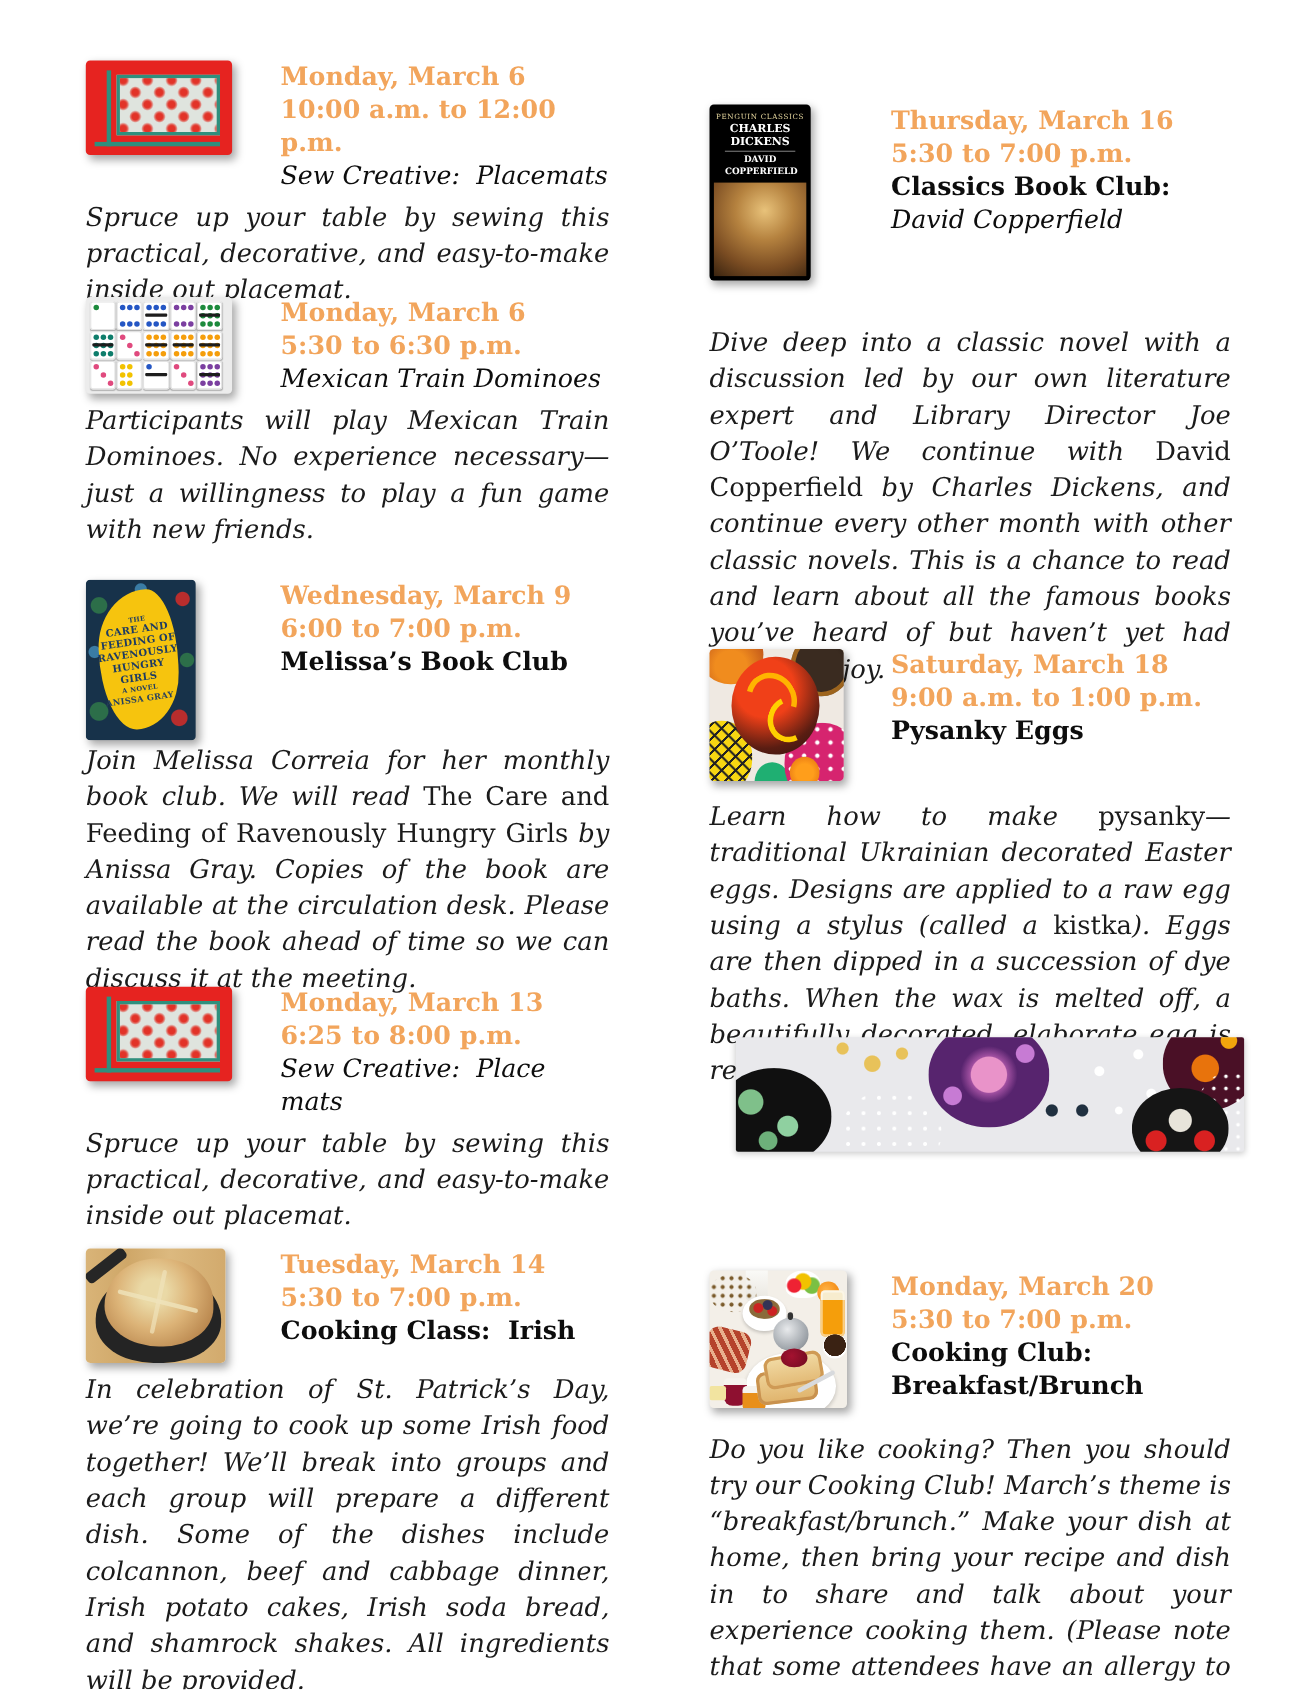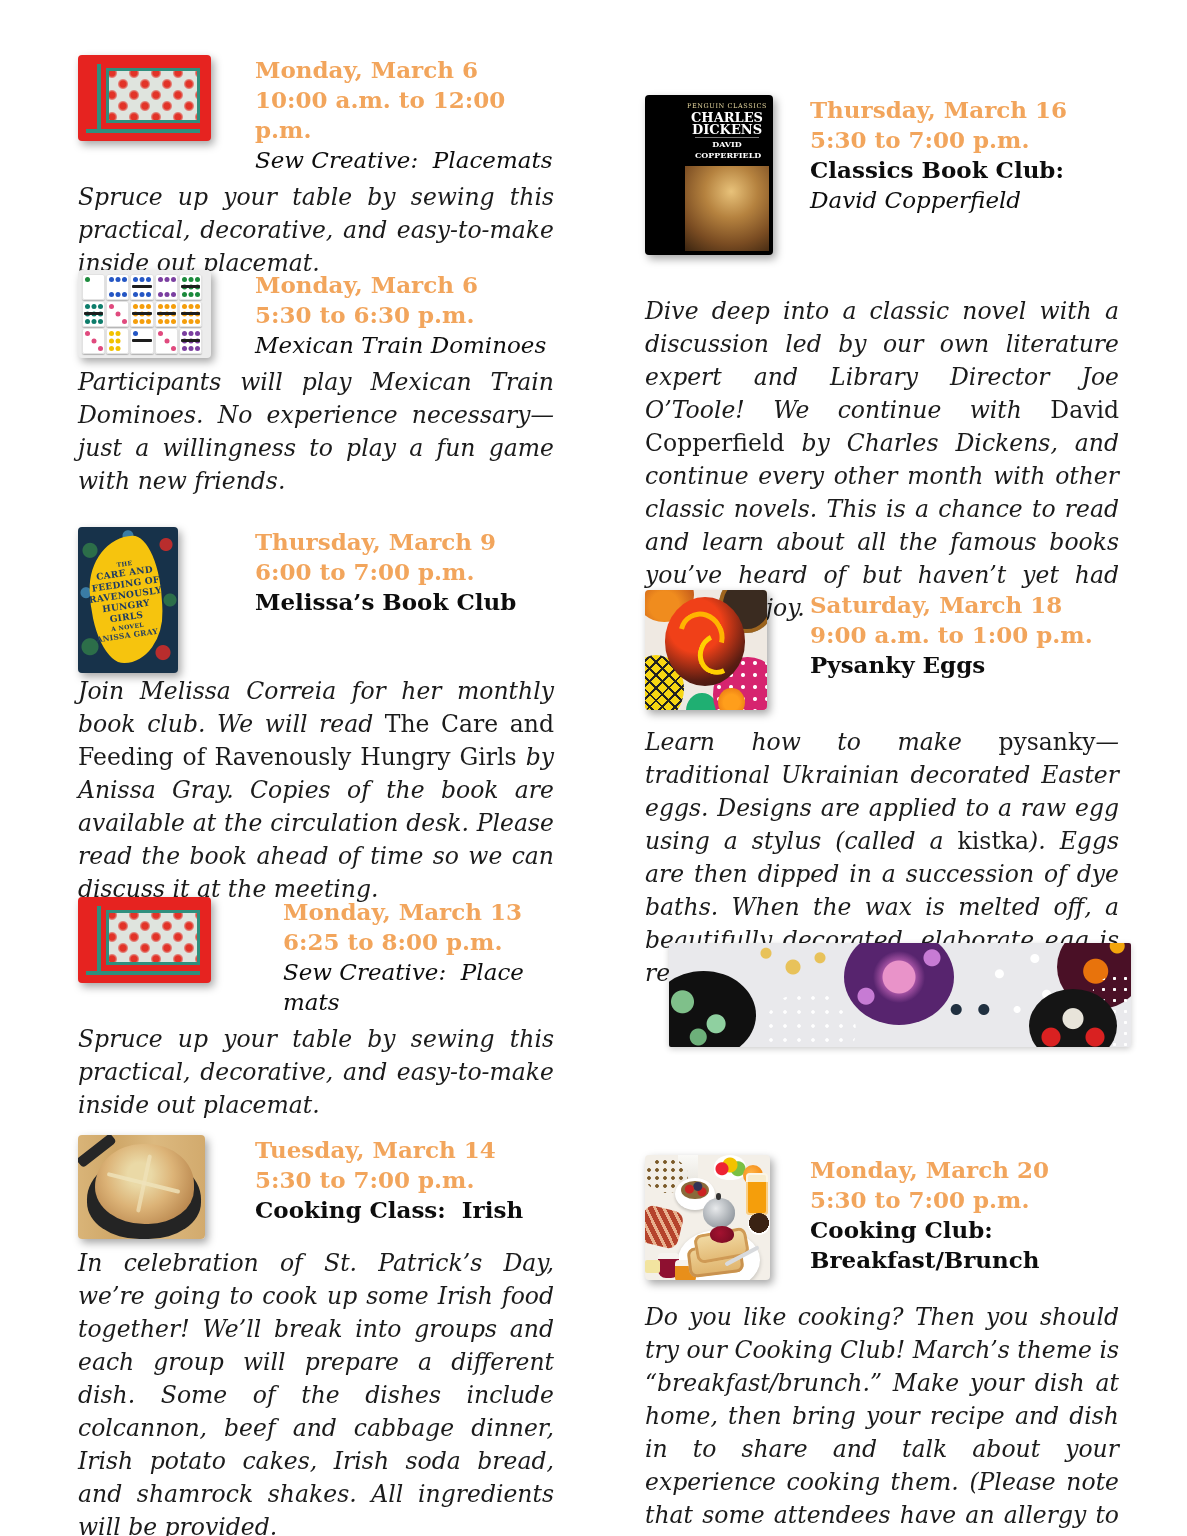--- a/index.html
+++ b/index.html
@@ -58,21 +58,21 @@
       border-radius:62% 38% 55% 45% / 42% 55% 40% 58%;
       display:flex;flex-direction:column;align-items:center;justify-content:center;transform:rotate(-2deg);}
   .hg-face div{font-weight:bold;color:#1d3b63;font-size:9px;line-height:11px;letter-spacing:.3px;transform:rotate(-6deg);}
   .hg-face .hg-small{font-size:6px;line-height:8px;}
   .hg-face .hg-author{color:#28425f;font-size:7.5px;line-height:9px;}
 
   
   .dc{background:#000;display:flex;flex-direction:column;}
   .dc-top{text-align:center;padding-top:7px;}
   .dc-pc{font-size:6.5px;color:#e8d9a0;letter-spacing:.6px;line-height:8px;}
-  .dc-au{font-size:13px;font-weight:bold;color:#fff;line-height:12px;margin-top:2px;}
+  .dc-au{font-size:10px;font-weight:bold;color:#fff;line-height:12px;margin-top:2px;}
   .dc-ti{font-size:8px;font-weight:bold;color:#fff;line-height:11px;border-top:1px solid #777;margin:1px 14px 0 14px;padding-top:1px;}
   .dc-art{flex:1;margin:5px 4px 4px 4px;background:
       radial-gradient(circle at 55% 30%,#e8c27a,#b5823f 35%,#7a4c22 70%,#3a2410 100%);}
 
   
   .sb{background:linear-gradient(90deg,#d9b478,#cfa768 30%,#dcb97f 60%,#d2aa6d);}
   .sb-handle{position:absolute;left:-2%;top:10%;width:34%;height:11%;background:#262626;transform:rotate(-38deg);border-radius:4px;}
   .sb-pan{position:absolute;left:7%;right:3%;top:20%;bottom:0%;background:#242424;border-radius:50% 50% 46% 46%/52% 52% 44% 44%;}
   .sb-bread{position:absolute;left:13%;right:9%;top:9%;bottom:14%;
       background:radial-gradient(circle at 45% 38%,#ead9a6 16%,#dcb377 46%,#bb8950 78%,#9c6a38);
@@ -203,30 +203,30 @@
           <div>CARE AND</div>
           <div>FEEDING OF</div>
           <div>RAVENOUSLY</div>
           <div>HUNGRY</div>
           <div>GIRLS</div>
           <div class="hg-small">A NOVEL</div>
           <div class="hg-author">ANISSA GRAY</div>
         </div>
       </div>
       <div class="head-text">
-        <div class="date">Thursday, March 9</div>
+        <div class="date">Wednesday, March 9</div>
         <div class="time">6:00 to 7:00 p.m.</div>
         <h3 class="title"><span class="seg-bold">Melissa’s Book Club</span></h3>
       </div>
     </div>
     <p class="desc"><span class="seg-italic">Join Melissa Correia for her monthly book club. We will read </span><span class="seg-regular">The Care and Feeding of Ravenously Hungry Girls</span><span class="seg-italic"> by Anissa Gray. Copies of the book are available at the circulation desk. Please read the book ahead of time so we can discuss it at the meeting.</span></p>
   </section>
 
   <section class="event lcol" style="left:78px;top:897px;width:476px;">
-    <div class="event-head" style="min-height:94px;padding-left:28px;">
+    <div class="event-head" style="min-height:94px;">
       <div class="thumb pm" style="width:133px;height:86px;">
         <div class="pm-line2"></div>
         <div class="pm-panel"></div>
         <div class="pm-line"></div>
       </div>
       <div class="head-text">
         <div class="date">Monday, March 13</div>
         <div class="time">6:25 to 8:00 p.m.</div>
         <h3 class="title"><span class="seg-bold-italic">Sew Creative:  Place mats</span></h3>
       </div>
@@ -245,21 +245,21 @@
         <div class="date">Tuesday, March 14</div>
         <div class="time">5:30 to 7:00 p.m.</div>
         <h3 class="title"><span class="seg-bold">Cooking Class:  Irish</span></h3>
       </div>
     </div>
     <p class="desc"><span class="seg-italic">In celebration of St. Patrick’s Day, we’re going to cook up some Irish food together! We’ll break into groups and each group will prepare a different dish. Some of the dishes include colcannon, beef and cabbage dinner, Irish potato cakes, Irish soda bread, and shamrock shakes. All ingredients will be provided.</span></p>
   </section>
 
   <section class="event rcol" style="left:645px;top:95px;width:474px;">
     <div class="event-head" style="min-height:176px;">
-      <div class="thumb dc" style="width:92px;height:160px;padding-left:36px;">
+      <div class="thumb dc" style="width:92px;height:160px;">
         <div class="dc-top">
           <div class="dc-pc">PENGUIN CLASSICS</div>
           <div class="dc-au">CHARLES DICKENS</div>
           <div class="dc-ti">DAVID COPPERFIELD</div>
         </div>
         <div class="dc-art"></div>
       </div>
       <div class="head-text">
         <div class="date">Thursday, March 16</div>
         <div class="time">5:30 to 7:00 p.m.</div>

